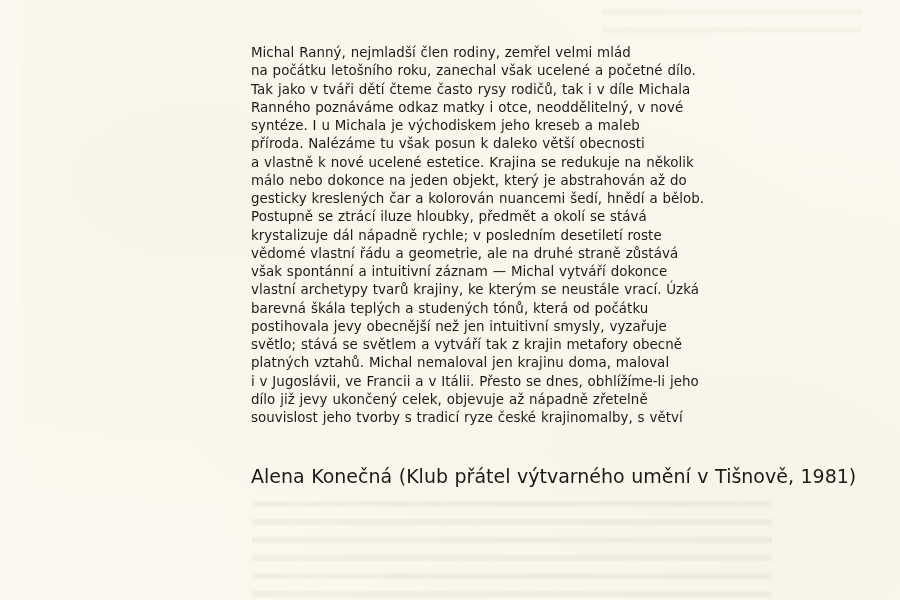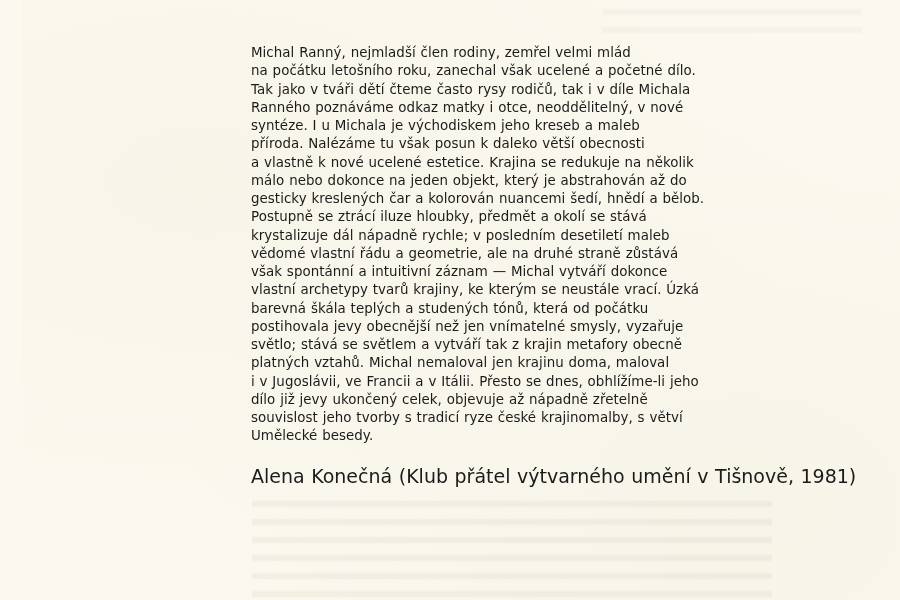--- a/index.html
+++ b/index.html
@@ -99,28 +99,27 @@
     <span class="line">Michal Ranný, nejmladší člen rodiny, zemřel velmi mlád</span>
     <span class="line">na počátku letošního roku, zanechal však ucelené a početné dílo.</span>
     <span class="line">Tak jako v tváři dětí čteme často rysy rodičů, tak i v díle Michala</span>
     <span class="line">Ranného poznáváme odkaz matky i otce, neoddělitelný, v nové</span>
     <span class="line">syntéze. I u Michala je východiskem jeho kreseb a maleb</span>
     <span class="line">příroda. Nalézáme tu však posun k daleko větší obecnosti</span>
     <span class="line">a vlastně k nové ucelené estetice. Krajina se redukuje na několik</span>
     <span class="line">málo nebo dokonce na jeden objekt, který je abstrahován až do</span>
     <span class="line">gesticky kreslených čar a kolorován nuancemi šedí, hnědí a bělob.</span>
     <span class="line">Postupně se ztrácí iluze hloubky, předmět a okolí se stává</span>
-    <span class="line">krystalizuje dál nápadně rychle; v posledním desetiletí maleb</span>
+    <span class="line">krystalizuje dál nápadně rychle; v posledním desetiletí roste</span>
     <span class="line">vědomé vlastní řádu a geometrie, ale na druhé straně zůstává</span>
     <span class="line">však spontánní a intuitivní záznam — Michal vytváří dokonce</span>
     <span class="line">vlastní archetypy tvarů krajiny, ke kterým se neustále vrací. Úzká</span>
     <span class="line">barevná škála teplých a studených tónů, která od počátku</span>
-    <span class="line">postihovala jevy obecnější než jen vnímatelné smysly, vyzařuje</span>
+    <span class="line">postihovala jevy obecnější než jen intuitivní smysly, vyzařuje</span>
     <span class="line">světlo; stává se světlem a vytváří tak z krajin metafory obecně</span>
     <span class="line">platných vztahů. Michal nemaloval jen krajinu doma, maloval</span>
     <span class="line">i v Jugoslávii, ve Francii a v Itálii. Přesto se dnes, obhlížíme-li jeho</span>
     <span class="line">dílo již jevy ukončený celek, objevuje až nápadně zřetelně</span>
     <span class="line">souvislost jeho tvorby s tradicí ryze české krajinomalby, s větví</span>
-    <span class="line">Umělecké besedy.</span>
   </div>
 
   <div class="signature">Alena Konečná (Klub přátel výtvarného umění v Tišnově, 1981)</div>
 </div>
 
 </body></html>

